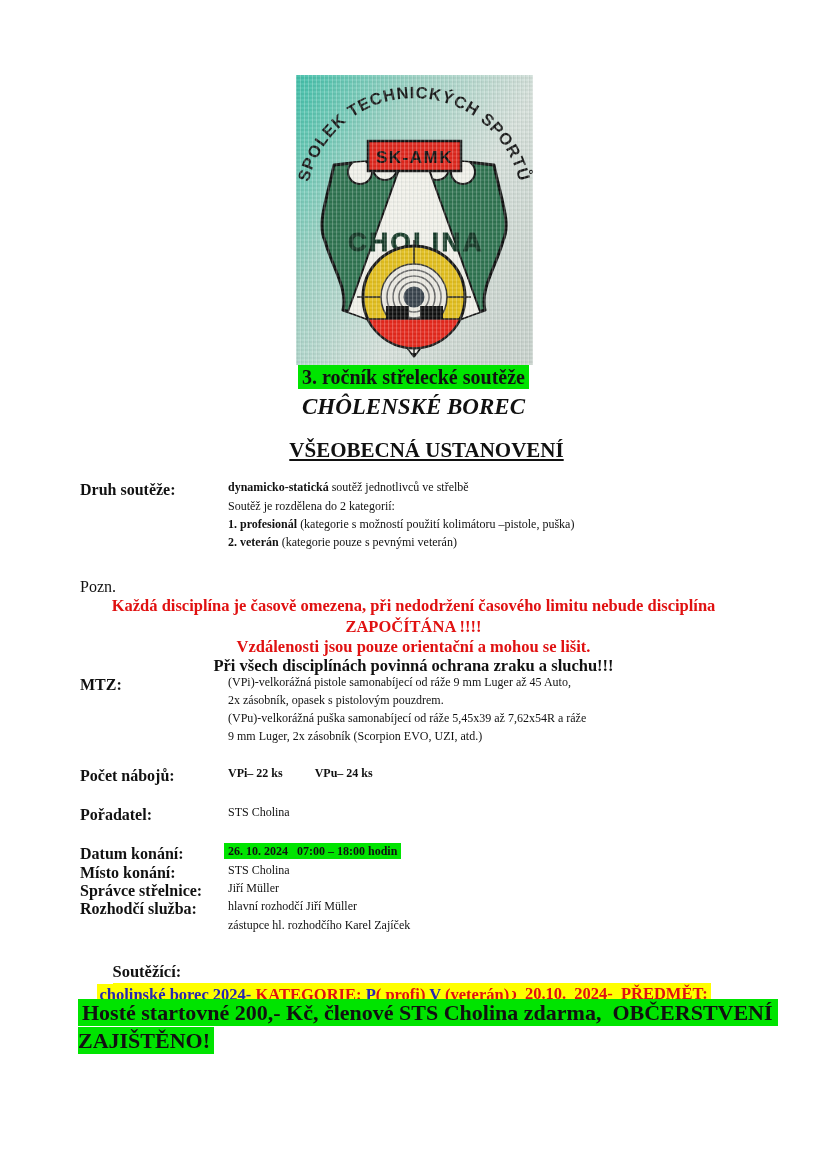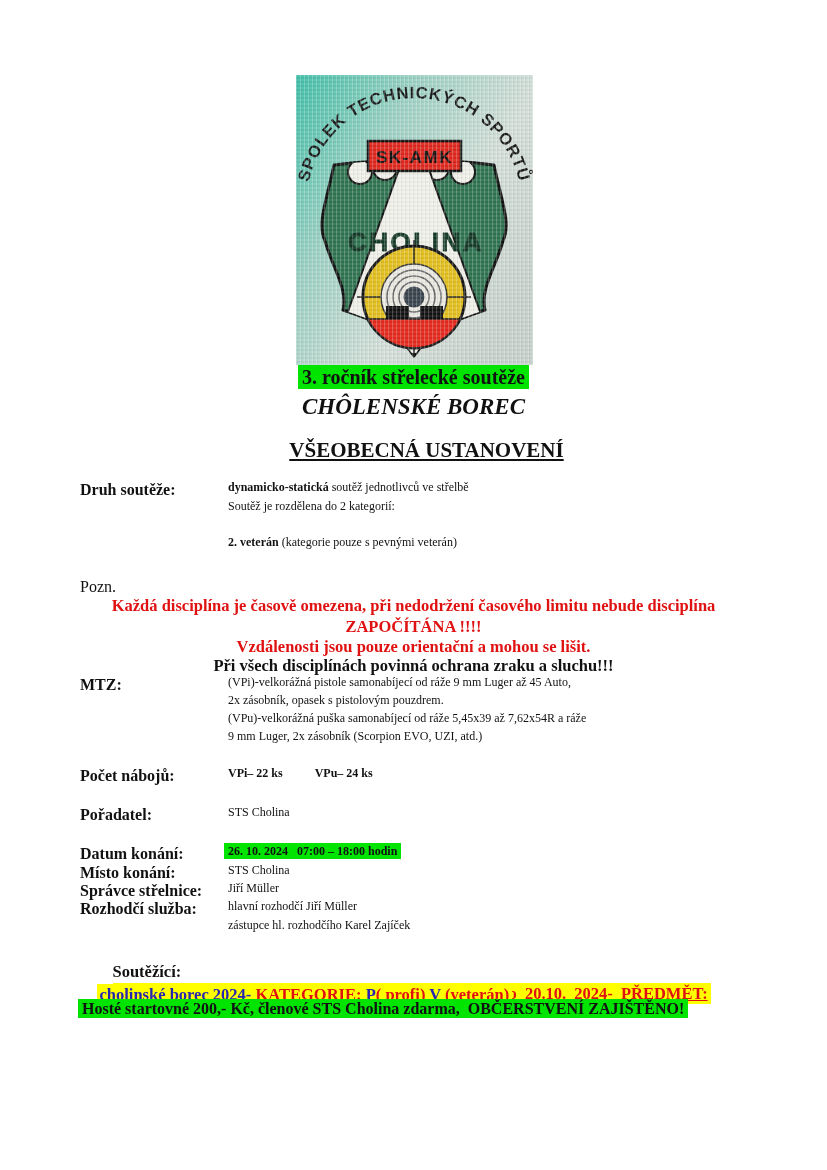--- a/index.html
+++ b/index.html
@@ -29,21 +29,21 @@
   .red{color:var(--red-text);}
   .u{text-decoration:underline;}
   .red-u{color:var(--red-text);text-decoration:underline;}
   .blue-u{color:var(--blue-link);text-decoration:underline;}
   
   .lbl{position:absolute;left:80px;font-weight:bold;font-size:16px;line-height:1.1;white-space:nowrap;}
   .lbl.regular{font-weight:normal;}
   .val{position:absolute;left:228px;font-size:12px;line-height:1.1;white-space:pre-wrap;}
   .warn{position:absolute;left:0;width:827px;text-align:center;font-weight:bold;font-size:16.5px;line-height:1.1;}
   .regline{position:absolute;left:80px;font-weight:bold;font-size:16.5px;line-height:1.3;white-space:pre-wrap;}
-  .footer-line{position:absolute;left:78px;font-weight:bold;font-size:16px;line-height:1.25;}
+  .footer-line{position:absolute;left:78px;font-weight:bold;font-size:22px;line-height:1.25;}
   .footer-line .hl-g{white-space:pre-wrap;}
   .spaced{word-spacing:4px;}
   .val .gap{display:inline-block;width:32px;}
 </style>
 </head>
 <body>
 
 <div class="page">
 
   <div class="logo">
@@ -110,20 +110,21 @@
     <span class="hl-g b">3. ročník střelecké soutěže</span>
   </div>
   <div class="center-line b" style="top:394px;font-size:23px;font-style:italic;">CHÔLENSKÉ BOREC</div>
   <div class="center-line" style="top:438px;font-size:21px;padding-left:13px;">
     <span class="b u">VŠEOBECNÁ USTANOVENÍ</span>
   </div>
 
   <div class="lbl" style="top:481px">Druh soutěže:</div>
   <div class="val" style="top:481px"><b>dynamicko-statická</b><span> soutěž jednotlivců ve střelbě</span></div>
   <div class="val" style="top:500px">Soutěž je rozdělena do 2 kategorií:</div>
+  <div class="val" style="top:518px"><b>1. profesionál</b><span> (kategorie s možností použití kolimátoru –pistole, puška)</span></div>
   <div class="val" style="top:536px"><b>2. veterán</b><span> (kategorie pouze s pevnými veterán)</span></div>
 
   <div class="lbl regular" style="top:578px">Pozn.</div>
 
   <div class="warn red" style="top:597px">Každá disciplína je časově omezena, při nedodržení časového limitu nebude disciplína</div>
   <div class="warn red" style="top:618px">ZAPOČÍTÁNA !!!!</div>
   <div class="warn red" style="top:638px">Vzdálenosti jsou pouze orientační a mohou se lišit.</div>
   <div class="warn" style="top:657px">Při všech disciplínách povinná ochrana zraku a sluchu!!!</div>
 
   <div class="lbl" style="top:676px">MTZ:</div>

